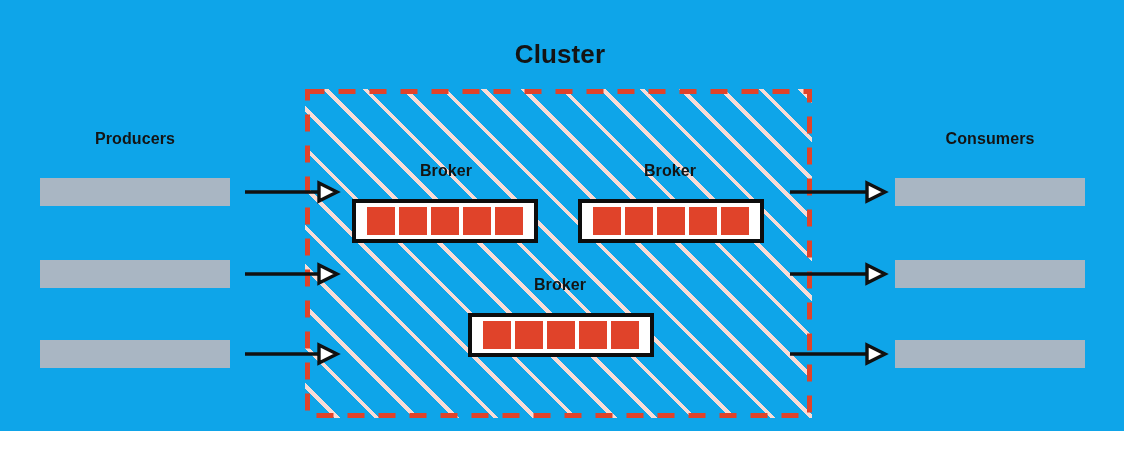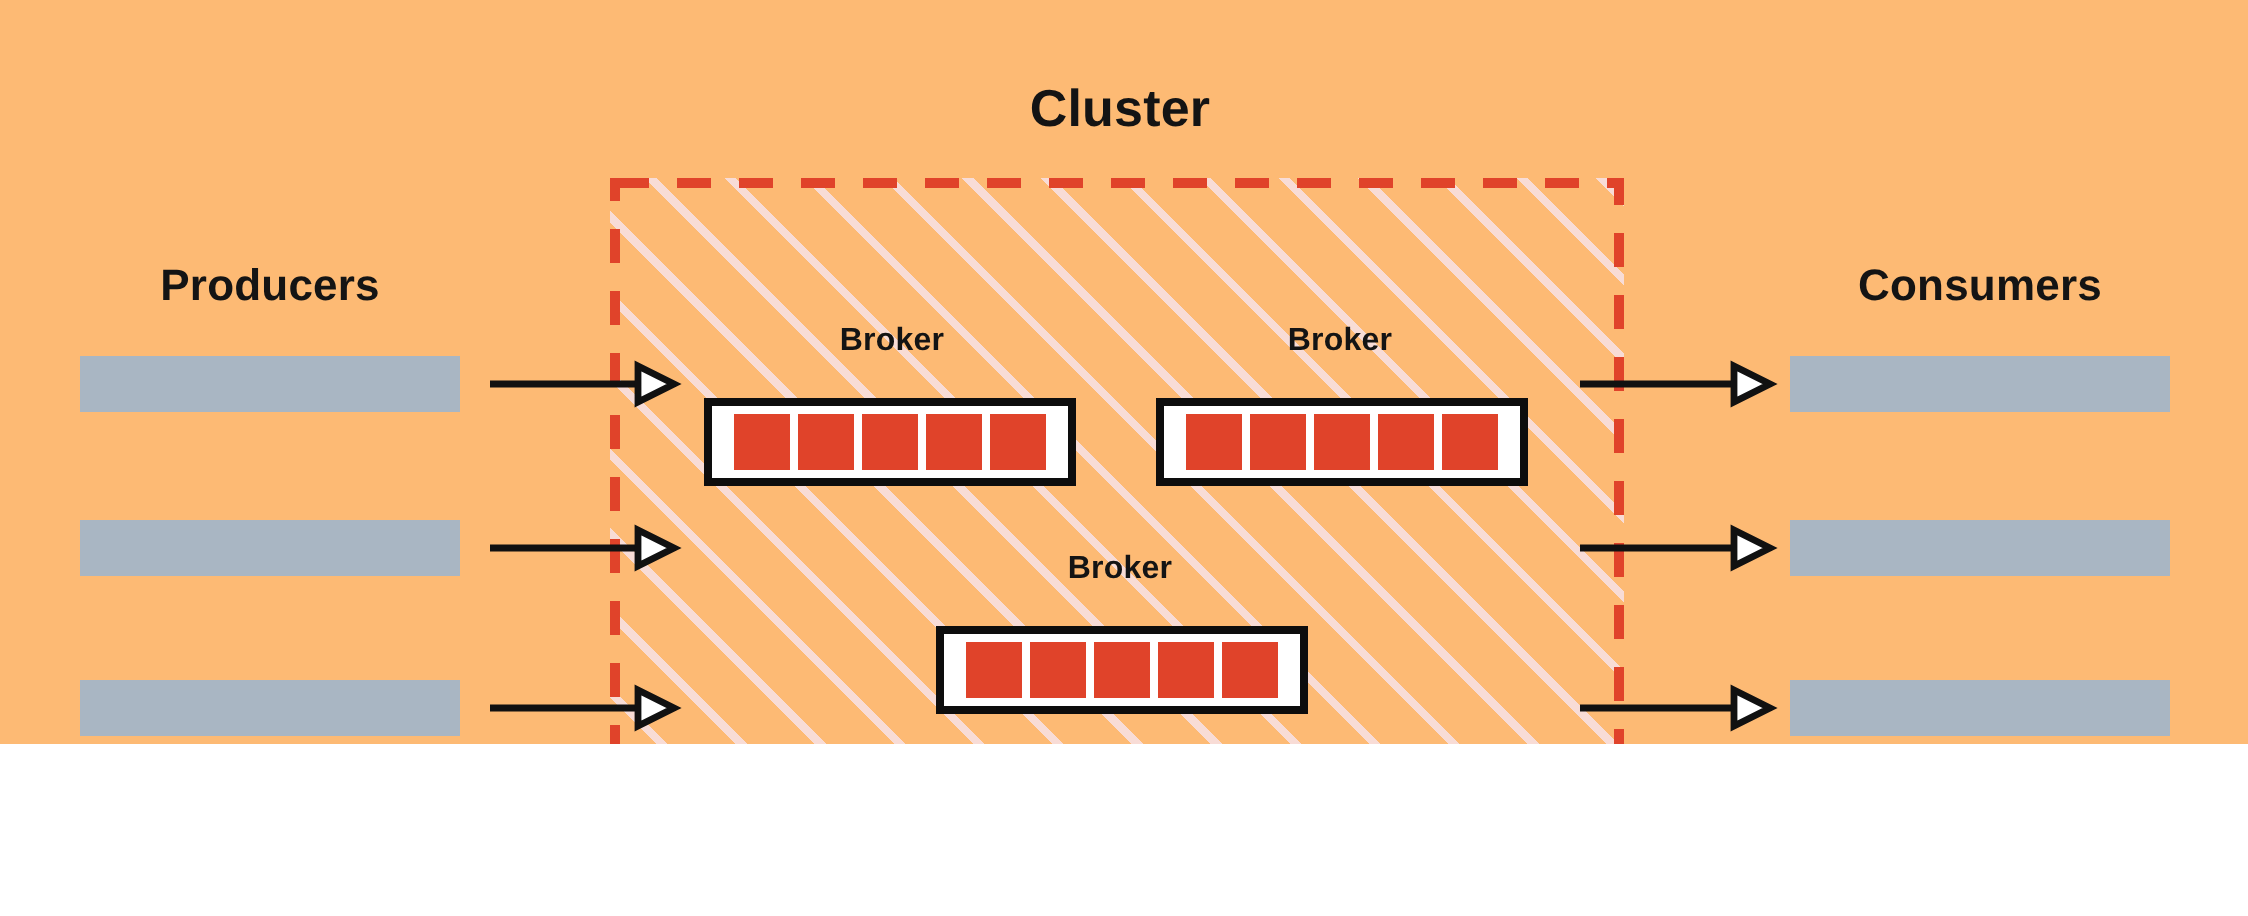--- a/index.html
+++ b/index.html
@@ -6,29 +6,29 @@
     margin: 0;
     padding: 0;
     background: #ffffff;
   }
   body {
     font-family: "Liberation Sans", sans-serif;
   }
   #canvas {
     position: relative;
     width: 1124px;
-    height: 372px;
-    background: #fdba74;
+    height: 431px;
+    background: #0ea5e9;
     overflow: hidden;
     text-decoration: underline;
   }
 
   .label {
     position: absolute;
-    font-size: 22px;
+    font-size: 16px;
     font-weight: 600;
     color: #141414;
     letter-spacing: 0.1px;
     white-space: nowrap;
     text-align: center;
     transform: translateX(-50%);
   }
   .label.cluster-title { font-size: 26px; }
   .label.broker-label  { font-size: 16px; }
 

